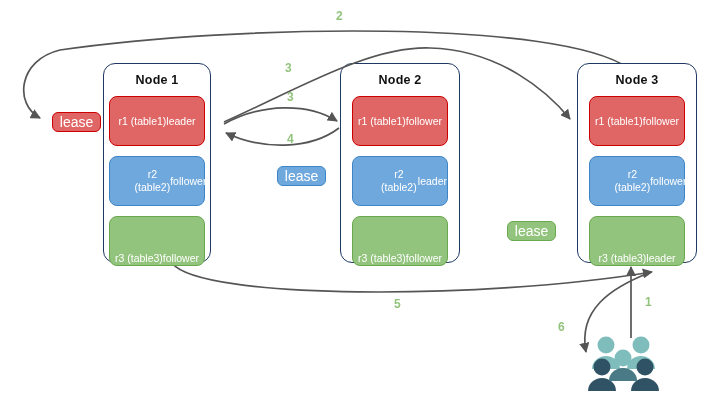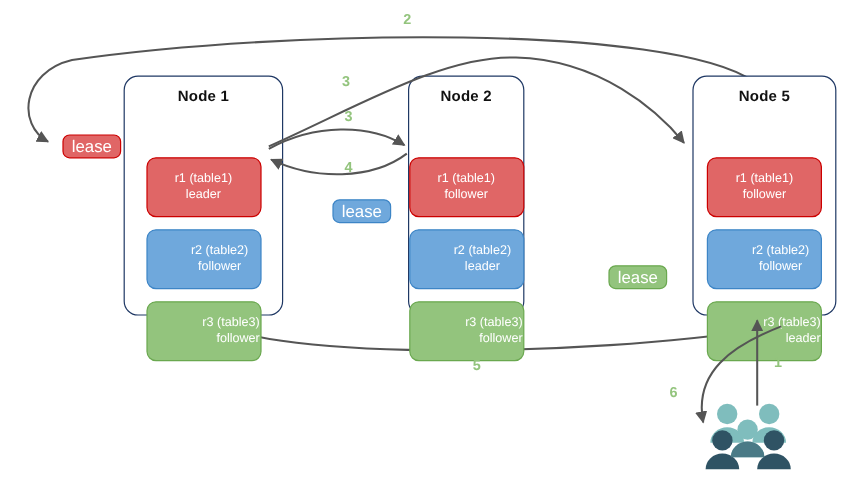--- a/index.html
+++ b/index.html
@@ -33,30 +33,29 @@
   }
   
   .replica{
     position:absolute;
     box-sizing:border-box;
     left:50%;
     transform:translateX(-50%);
     width:96px;height:50px;
     border-radius:8px;
     display:flex;
-    flex-direction:column;
+    flex-direction:row;
     align-items:center;
     justify-content:center;
     color:#ffffff;
     font-size:10.5px;
     line-height:13px;
     text-align:center;
     border-width:1.5px;
     border-style:solid;
-    margin-top:35px;
   }
   .replica .l1,.replica .l2{display:block;}
   .r-red  {background:#e06666;border-color:#cc0000;}
   .r-blue {background:#6fa8dc;border-color:#3d85c6;padding-left:27px;}
   .r-green{background:#93c47d;border-color:#6aa84f;align-items:flex-end;}
 
   
   .lease{
     position:absolute;
     box-sizing:border-box;
@@ -98,54 +97,54 @@
       <marker id="ah" viewBox="0 0 10 10" refX="9" refY="5" markerWidth="6" markerHeight="6" orient="auto-start-reverse">
         <path d="M 0 0 L 10 5 L 0 10 z" fill="#555555"></path>
       </marker>
     </defs>
 
     <path class="edge" marker-end="url(#ah)" d="M 628,68 C 560,20 240,24 60,50 C 18,60 14,104 40,118"></path>
 
     <path class="edge" marker-end="url(#ah)" d="M 172,263 C 200,300 480,300 652,272"></path>
   </svg>
 
-  <div class="node" style="left:103px;top:63px;width:133px;height:200px;">
+  <div class="node" style="left:103px;top:63px;width:108px;height:200px;">
     <div class="node-title">Node 1</div>
     <div class="replica r-red" style="top:32px;">
       <span class="l1">r1 (table1)</span>
       <span class="l2">leader</span>
     </div>
     <div class="replica r-blue" style="top:92px;">
       <span class="l1">r2 (table2)</span>
       <span class="l2">follower</span>
     </div>
     <div class="replica r-green" style="top:152px;">
       <span class="l1">r3 (table3)</span>
       <span class="l2">follower</span>
     </div>
   </div>
 
-  <div class="node" style="left:340px;top:63px;width:97px;height:200px;text-decoration:underline;">
+  <div class="node" style="left:340px;top:63px;width:120px;height:200px;text-decoration:underline;">
     <div class="node-title">Node 2</div>
     <div class="replica r-red" style="top:32px;">
       <span class="l1">r1 (table1)</span>
       <span class="l2">follower</span>
     </div>
     <div class="replica r-blue" style="top:92px;">
       <span class="l1">r2 (table2)</span>
       <span class="l2">leader</span>
     </div>
     <div class="replica r-green" style="top:152px;">
       <span class="l1">r3 (table3)</span>
       <span class="l2">follower</span>
     </div>
   </div>
 
   <div class="node" style="left:577px;top:63px;width:120px;height:200px;">
-    <div class="node-title">Node 5</div>
+    <div class="node-title">Node 3</div>
     <div class="replica r-red" style="top:32px;">
       <span class="l1">r1 (table1)</span>
       <span class="l2">follower</span>
     </div>
     <div class="replica r-blue" style="top:92px;">
       <span class="l1">r2 (table2)</span>
       <span class="l2">follower</span>
     </div>
     <div class="replica r-green" style="top:152px;">
       <span class="l1">r3 (table3)</span>

